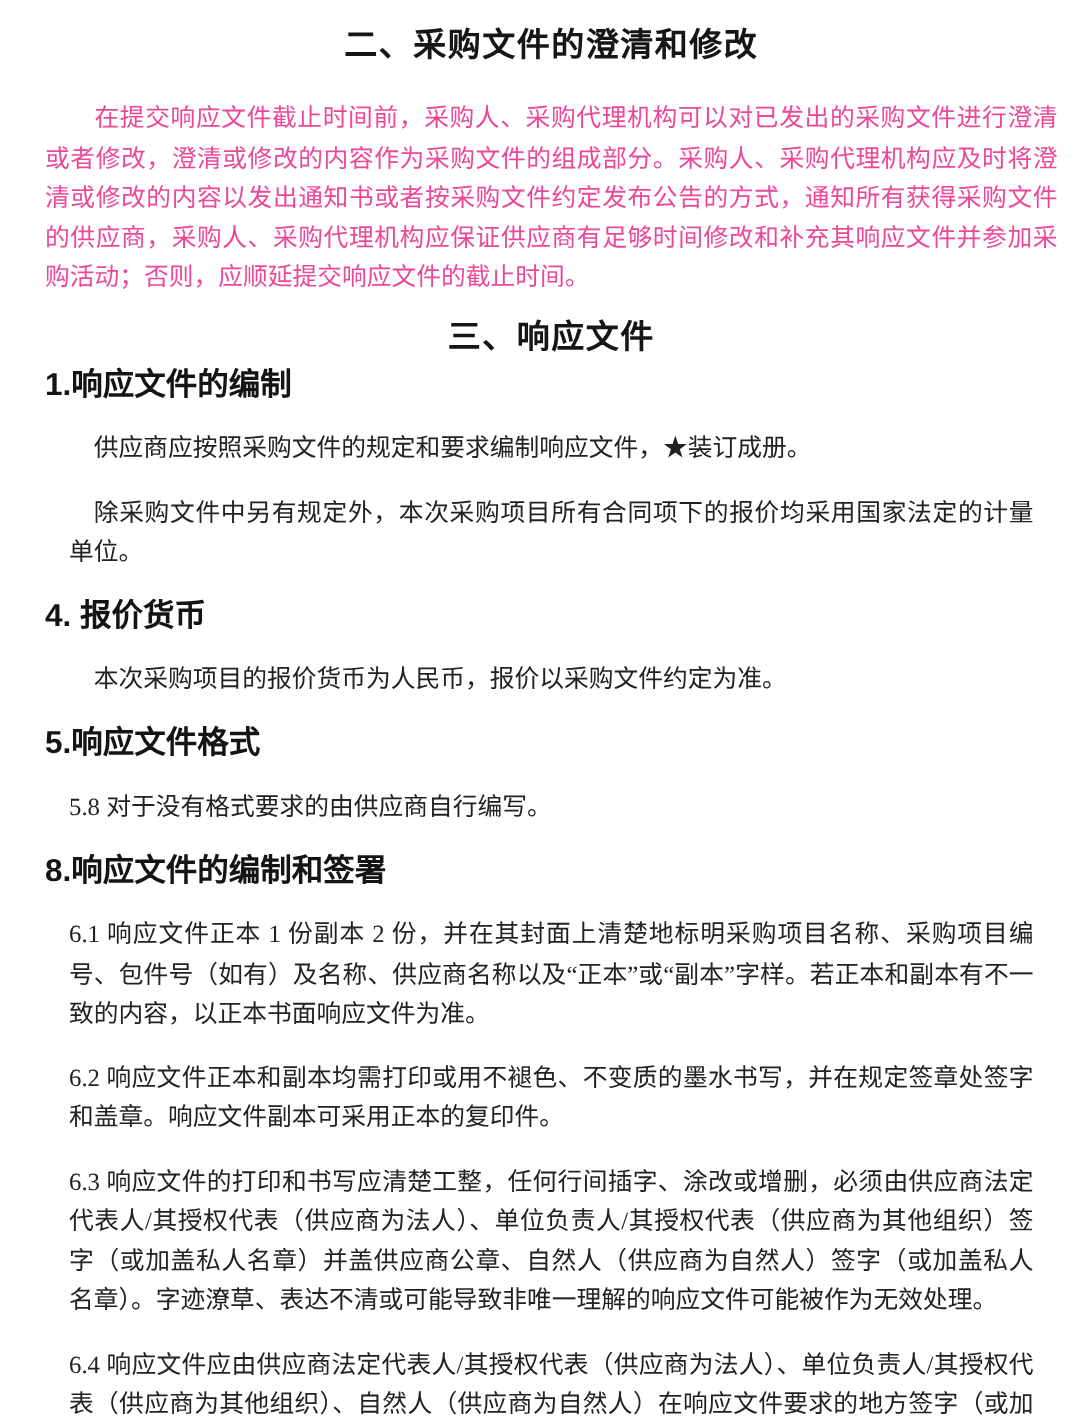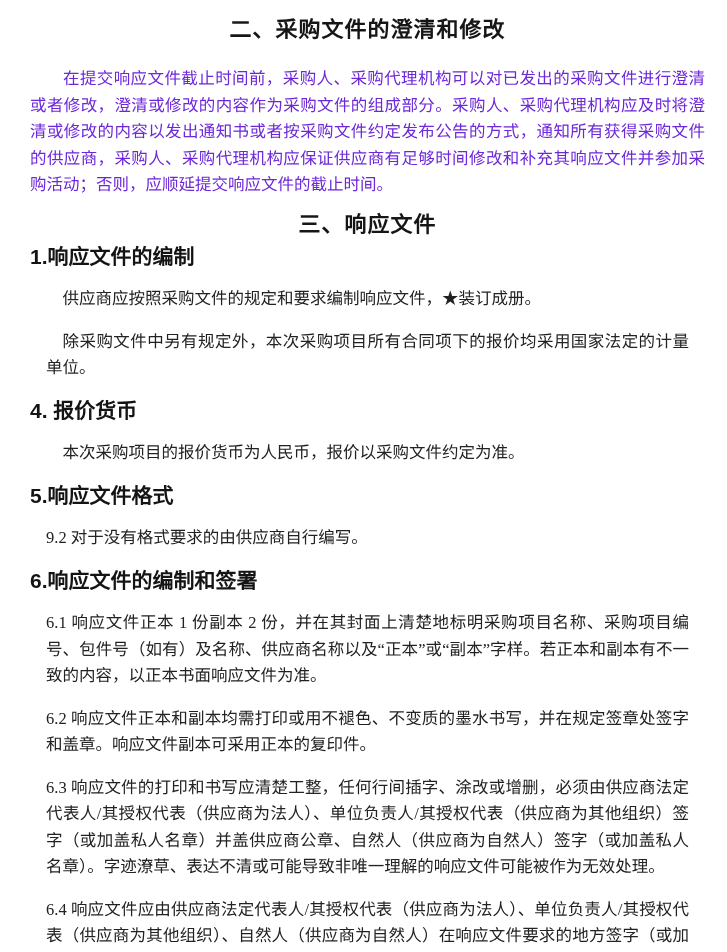--- a/index.html
+++ b/index.html
@@ -31,21 +31,21 @@
   }
   .doc-title.second {
     margin-top: 4px;
   }
   .lead-para {
     margin: 21px 0 11px 0;
     font-size: 16.5px;
     line-height: 26.5px;
     text-align: justify;
     text-indent: 2em;
-    color: #6d28d9;
+    color: #ec4899;
   }
   .clauses {
     margin-top: 4px;
   }
   .clause-heading {
     margin: 0;
     font-family: "Liberation Sans", "DejaVu Sans", sans-serif;
     font-weight: 700;
     font-size: 21px;
     line-height: 26.5px;
@@ -87,25 +87,25 @@
       <p class="para indent1">除采购文件中另有规定外，本次采购项目所有合同项下的报价均采用国家法定的计量单位。</p>
     </section>
 
     <section>
       <h2 class="clause-heading">4. 报价货币</h2>
       <p class="para indent1">本次采购项目的报价货币为人民币，报价以采购文件约定为准。</p>
     </section>
 
     <section>
       <h2 class="clause-heading">5.响应文件格式</h2>
-      <p class="para flush">9.2 对于没有格式要求的由供应商自行编写。</p>
+      <p class="para flush">5.8 对于没有格式要求的由供应商自行编写。</p>
     </section>
 
     <section>
-      <h2 class="clause-heading">6.响应文件的编制和签署</h2>
+      <h2 class="clause-heading">8.响应文件的编制和签署</h2>
       <p class="para flush">6.1 响应文件正本 1 份副本 2 份，并在其封面上清楚地标明采购项目名称、采购项目编号、包件号（如有）及名称、供应商名称以及“正本”或“副本”字样。若正本和副本有不一致的内容，以正本书面响应文件为准。</p>
       <p class="para flush">6.2 响应文件正本和副本均需打印或用不褪色、不变质的墨水书写，并在规定签章处签字和盖章。响应文件副本可采用正本的复印件。</p>
       <p class="para flush">6.3 响应文件的打印和书写应清楚工整，任何行间插字、涂改或增删，必须由供应商法定代表人/其授权代表（供应商为法人）、单位负责人/其授权代表（供应商为其他组织）签字（或加盖私人名章）并盖供应商公章、自然人（供应商为自然人）签字（或加盖私人名章）。字迹潦草、表达不清或可能导致非唯一理解的响应文件可能被作为无效处理。</p>
       <p class="para flush">6.4 响应文件应由供应商法定代表人/其授权代表（供应商为法人）、单位负责人/其授权代表（供应商为其他组织）、自然人（供应商为自然人）在响应文件要求的地方签字（或加盖私人名章），要求加盖公章的地方加盖单位公章，不得使用专用章（如经济合同章、投标专用章等）或下属单位印章代替。</p>
     </section>
 
   </div>
 </div>
 
 </body></html>

